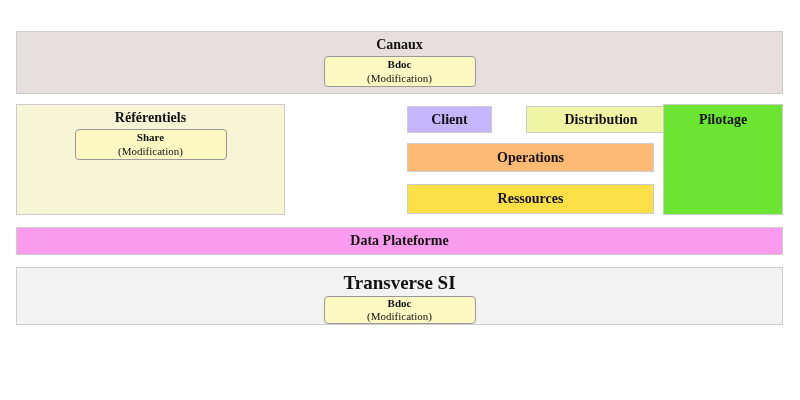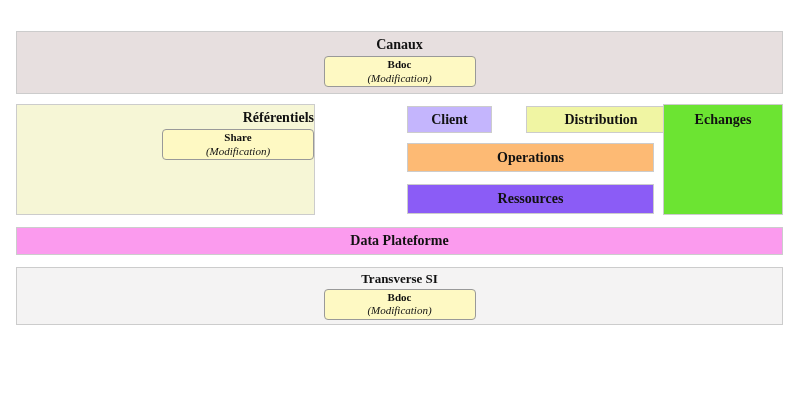--- a/index.html
+++ b/index.html
@@ -53,35 +53,34 @@
     justify-content: center;
   }
   .subbox .subbox-title {
     font-weight: bold;
     font-size: 11px;
     line-height: 1.2;
   }
   .subbox .subbox-sub {
     font-size: 11px;
     line-height: 1.2;
-    font-style: italic;
   }
   
   #band-canaux       { left: 16px;  top: 31px;  width: 767px; height: 63px; }
-  #block-referentiels{ left: 16px;  top: 104px; width: 299px; height: 111px; align-items: flex-end; }
+  #block-referentiels{ left: 16px;  top: 104px; width: 269px; height: 111px; }
   #block-pilotage    { left: 293px; top: 104px; width: 104px; height: 111px; }
   #block-client      { left: 407px; top: 106px; width: 85px;  height: 27px; }
   #block-distribution{ left: 504px; top: 106px; width: 150px; height: 27px; }
   #block-operations  { left: 407px; top: 143px; width: 247px; height: 29px; }
   #block-ressources  { left: 407px; top: 184px; width: 247px; height: 30px; }
   #block-echanges    { left: 663px; top: 104px; width: 120px; height: 111px; }
   #band-data         { left: 16px;  top: 227px; width: 767px; height: 28px; }
   #band-transverse   { left: 16px;  top: 267px; width: 767px; height: 58px; }
   #block-echanges .block-title { margin-top: 7px; }
-  #band-transverse .block-title { margin-top: 4px; font-size: 13px; }
+  #band-transverse .block-title { margin-top: 4px; font-size: 19px; }
   #band-transverse .subbox { margin-top: 2px; }
 </style>
 </head>
 <body>
 
 <div class="canvas">
 
   <div class="block" id="band-canaux" style="background-color: rgb(231, 223, 223);">
     <div class="block-title">Canaux</div>
     <div class="subbox">
@@ -104,26 +103,26 @@
   </div>
 
   <div class="block vcenter" id="block-distribution" style="background-color: rgb(240, 245, 163); margin-left: 22px;">
     <div class="row-title">Distribution</div>
   </div>
 
   <div class="block vcenter" id="block-operations" style="background-color: #fdba74; font-family: Liberation Serif, serif;">
     <div class="row-title">Operations</div>
   </div>
 
-  <div class="block vcenter" id="block-ressources" style="background-color: #8b5cf6;">
+  <div class="block vcenter" id="block-ressources" style="background-color: #fde047;">
     <div class="row-title">Ressources</div>
   </div>
 
   <div class="block" id="block-echanges" style="background-color: rgb(108, 228, 50);">
-    <div class="block-title">Echanges</div>
+    <div class="block-title">Pilotage</div>
   </div>
 
   <div class="block vcenter" id="band-data" style="background-color: rgb(251, 155, 238);">
     <div class="row-title">Data Plateforme</div>
   </div>
 
   <div class="block" id="band-transverse" style="background-color: rgb(244, 243, 243);">
     <div class="block-title">Transverse SI</div>
     <div class="subbox">
       <div class="subbox-title">Bdoc</div>

